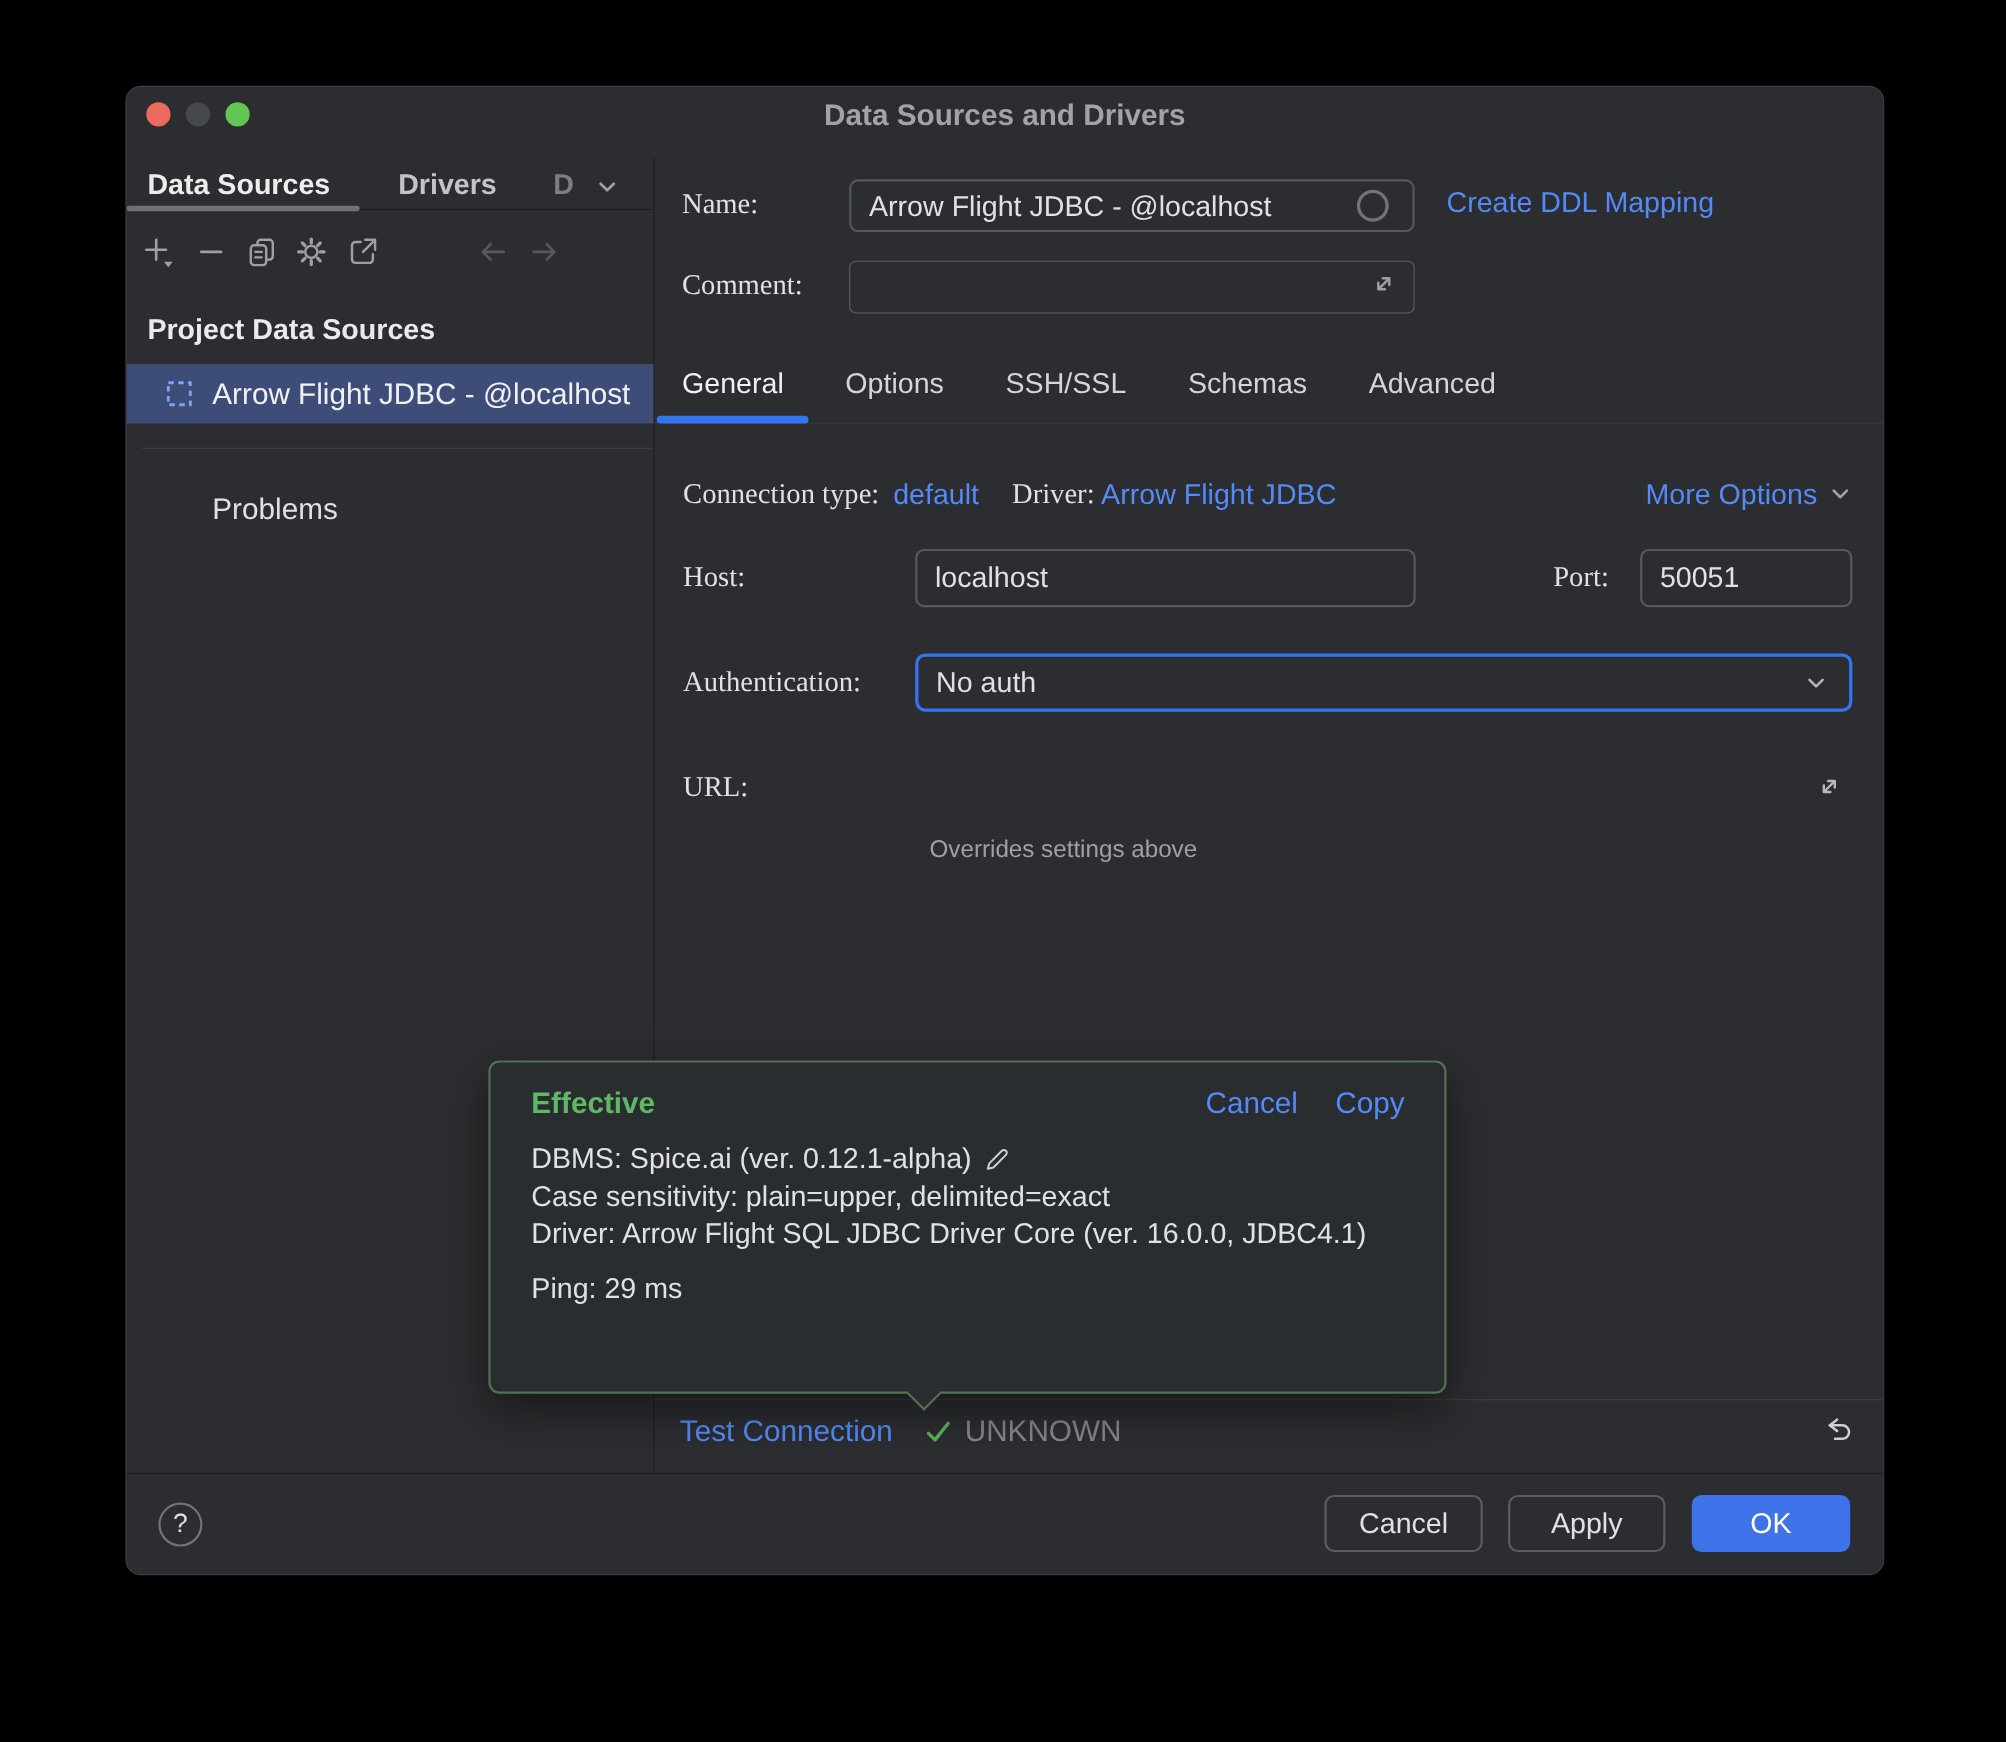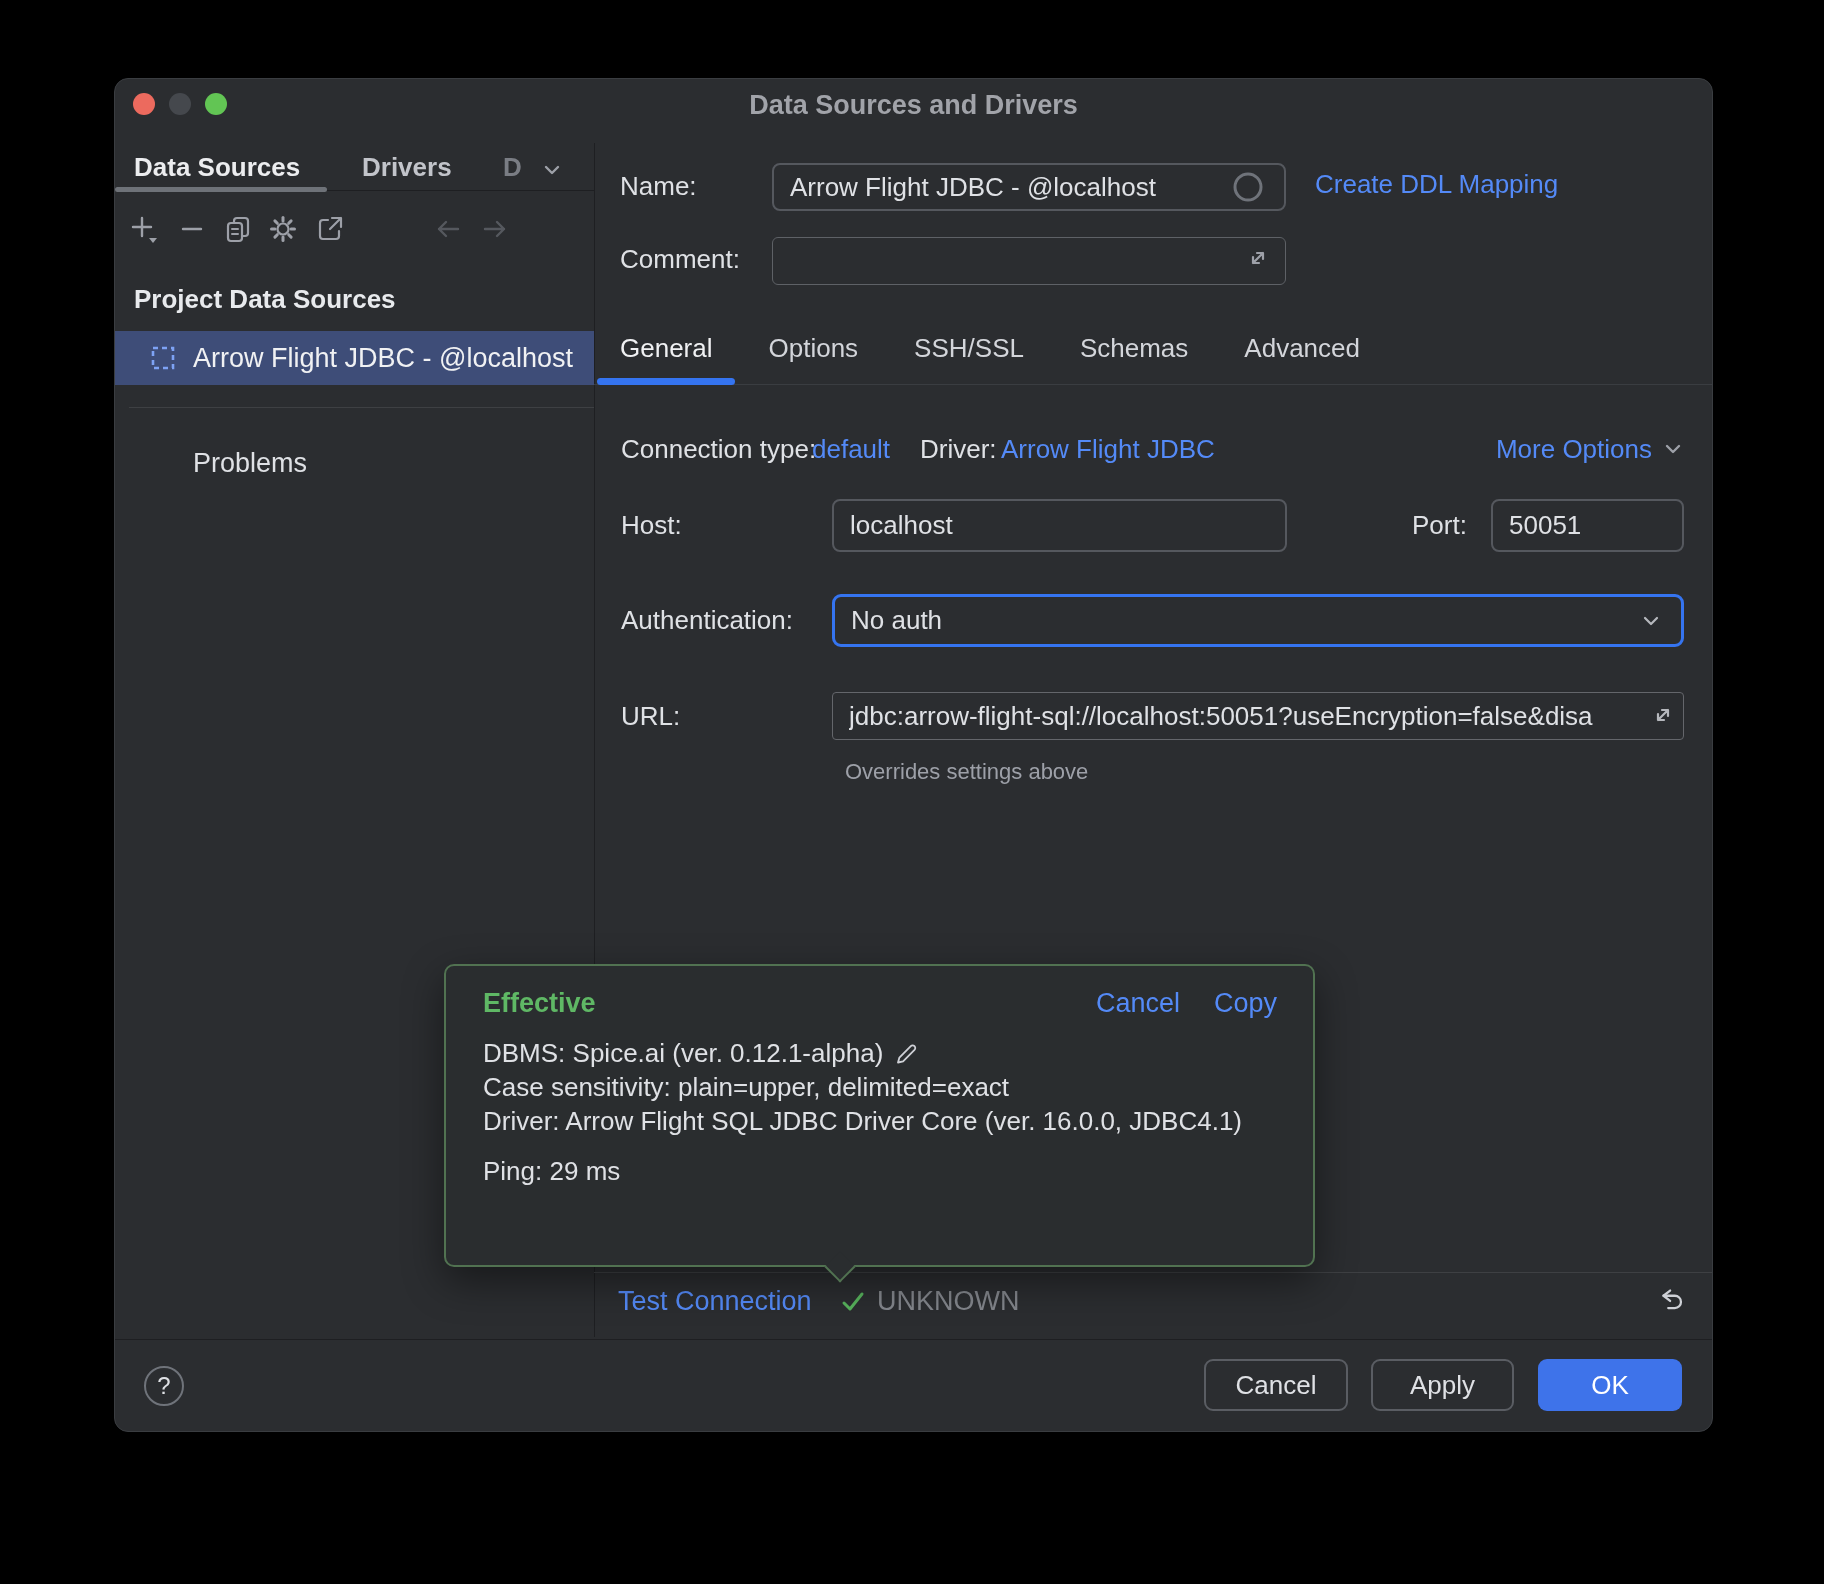--- a/index.html
+++ b/index.html
@@ -25,21 +25,21 @@
   .sidetab-underline { position:absolute; left:0; bottom:-2px; width:212px; height:5px; background:#6E7278; border-radius:3px; }
   .icon-btn { position:absolute; width:34px; height:34px; display:flex; align-items:center; justify-content:center; cursor:pointer; }
   .section-hdr { position:absolute; left:19px; top:205px; font-size:26px; font-weight:700; color:#E8EAED; white-space:nowrap; }
   .tree-row-selected { position:absolute; left:0; top:252px; width:479px; height:54px; background:#3E4D78;
                        display:flex; align-items:center; cursor:pointer; }
   .tree-row-selected .txt { color:#F0F1F3; font-size:27px; margin-left:16px; white-space:nowrap; }
   .side-sep { position:absolute; left:14px; top:328px; width:465px; height:1px; background:#3E4043; }
   .problems { position:absolute; left:78px; top:366px; height:36px; line-height:36px; font-size:27px; color:#DFE1E5; cursor:pointer; }
 
   
-  .row-label { position:absolute; height:36px; line-height:36px; font-size:26px; color:#DFE1E5; white-space:nowrap; }
+  .row-label { position:absolute; height:36px; line-height:36px; font-size:26px; color:#DFE1E5; white-space:nowrap;font-family:Liberation Serif, serif; }
   .field { position:absolute; background:#2B2D30; border:2px solid #55585E; border-radius:8px;
            color:#DFE1E5; font-size:26px; padding:0 16px; font-family:"Liberation Sans",sans-serif;
            white-space:nowrap; overflow:hidden; }
   input.field { outline:none; }
   .link { color:#548AF7; font-size:26px; cursor:pointer; white-space:nowrap; text-decoration:none; }
 
   .mtab { font-size:26px; color:#D3D5DA; cursor:pointer; white-space:nowrap; }
   .mtab.active { color:#F0F1F3; }
   .mtab-underline { position:absolute; left:482px; top:299px; width:138px; height:7px; background:#3574F0; border-radius:4px; }
   .mtab-border { position:absolute; left:479px; top:305px; right:0; height:1px; background:#3A3D41; }
@@ -212,21 +212,20 @@
     <div class="combo" style="left:717px; top:515px; width:852px; height:53px;">
       <span>No auth</span>
       <span class="chev">
         <svg width="28" height="28" viewBox="0 0 28 28">
             <polyline points="8,11 14,17 20,11" fill="none" stroke="#B6B8BD" stroke-width="2.2" stroke-linecap="round" stroke-linejoin="round"></polyline>
           </svg>
       </span>
     </div>
 
     <div class="row-label" style="left:506px; top:619px;">URL:</div>
-    <input class="field" style="left: 717px; top: 613px; width: 852px; height: 48px; border-radius: 4px; border-width: 1.5px; border-color: rgb(100, 102, 107); padding-right: 40px;" value="jdbc:arrow-flight-sql://localhost:50051?useEncryption=false&amp;disa">
     <span class="abs" style="left:1532px; top:620px; z-index:2;">
       <svg width="32" height="32" viewBox="0 0 32 32">
         <path d="M11 21 L21 11 M15 11 h6 v6 M11 15 v6 h6" fill="none" stroke="#B6B8BD" stroke-width="2.2" stroke-linecap="round" stroke-linejoin="round"></path>
       </svg>
     </span>
     <div class="url-hint" style="left:730px; top:680px;">Overrides settings above</div>
 
     <div class="popup">
       <div class="popup-hdr">
         <span class="popup-status">Effective</span>

